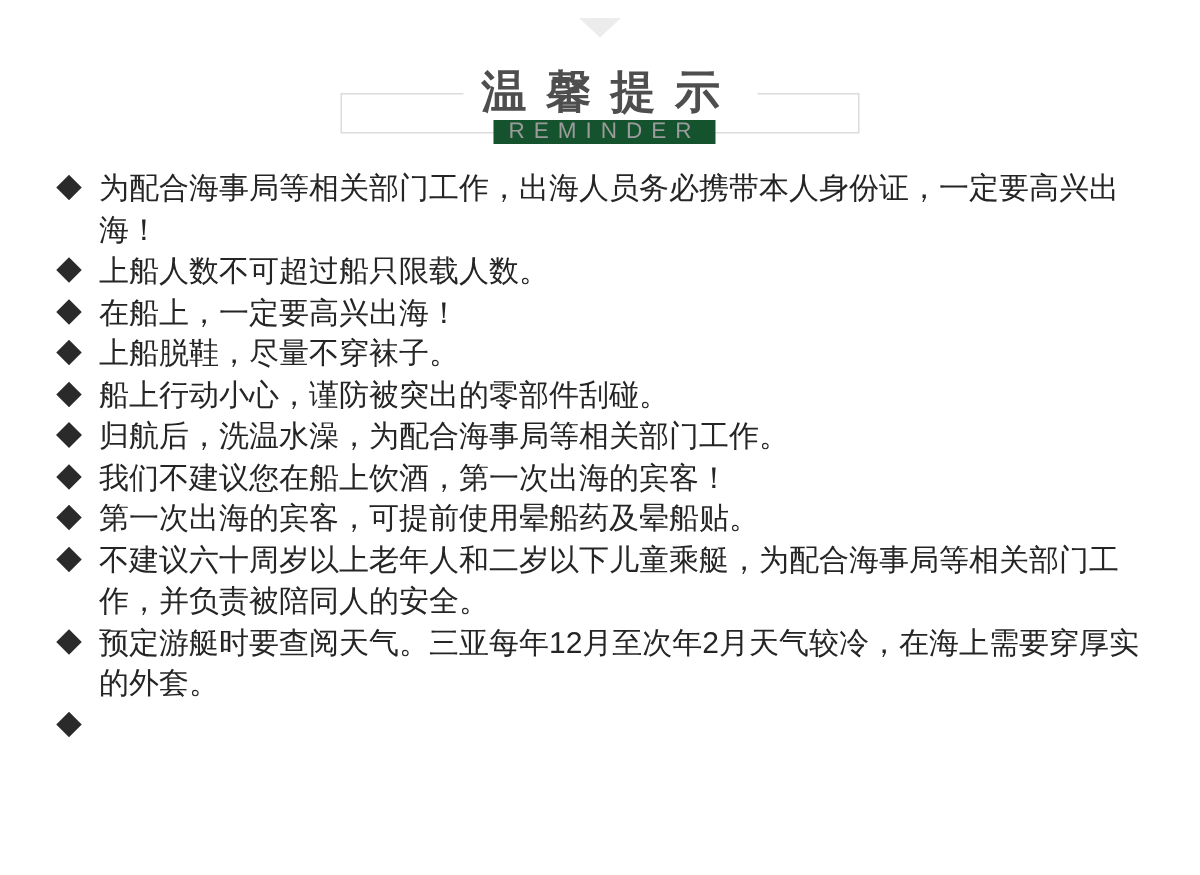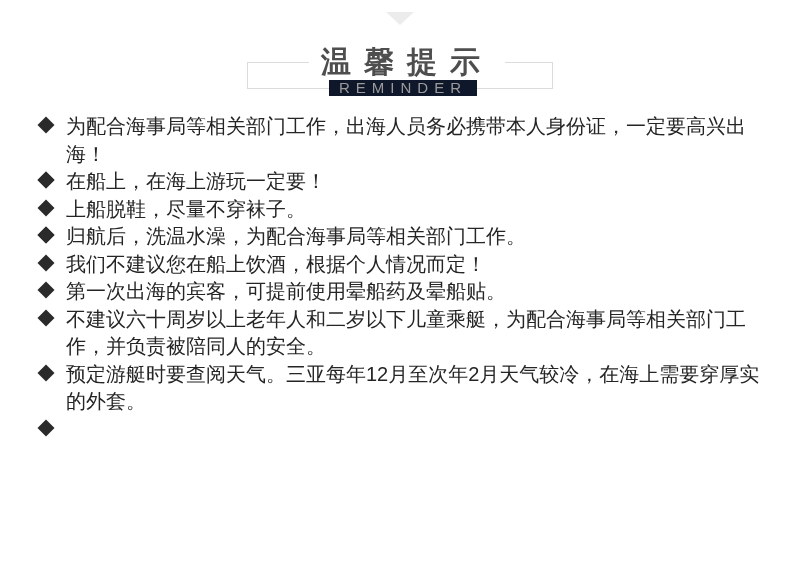--- a/index.html
+++ b/index.html
@@ -20,21 +20,21 @@
     width: 0;
     height: 0;
     border-left: 14px solid transparent;
     border-right: 14px solid transparent;
     border-top: 13px solid #ececec;
     margin: 12px auto 0 auto;
   }
   
   .header-frame {
     position: relative;
-    width: 306px;
+    width: 346px;
     height: 27px;
     margin: 37px auto 0 auto;
     border: 1px solid #dcdcdc;
     box-sizing: border-box;
   }
   .main-title {
     position: absolute;
     left: calc(50% + 7px);
     transform: translateX(-50%);
     top: -17px;
@@ -45,21 +45,21 @@
     font-weight: bold;
     color: #4e4e4e;
     letter-spacing: 13px;
     white-space: nowrap;
   }
   .sub-title {
     position: absolute;
     left: calc(50% + 3px);
     transform: translateX(-50%);
     bottom: -8px;
-    background: #0f172a;
+    background: #14532d;
     padding: 0 10px;
     font-size: 15px;
     line-height: 16px;
     color: #9b9b9b;
     letter-spacing: 6px;
     white-space: nowrap;
   }
   
   .tips {
     list-style: none;
@@ -97,46 +97,51 @@
   </div>
 
   <ul class="tips">
     <li class="tip">
       <span class="diamond"></span>
       <span class="tip-text">为配合海事局等相关部门工作，出海人员务必携带本人身份证，一定要高兴出海！</span>
     </li>
 
     <li class="tip">
       <span class="diamond"></span>
+      <span class="tip-text">上船人数不可超过船只限载人数。</span>
     </li>
 
     <li class="tip">
       <span class="diamond"></span>
-      <span class="tip-text">在船上，在海上游玩一定要！</span>
+      <span class="tip-text">在船上，一定要高兴出海！</span>
     </li>
 
     <li class="tip">
       <span class="diamond"></span>
       <span class="tip-text">上船脱鞋，尽量不穿袜子。</span>
     </li>
 
+    <li class="tip">
+      <span class="diamond"></span>
+      <span class="tip-text">船上行动小心，谨防被突出的零部件刮碰。</span>
+    </li>
 
     <li class="tip">
       <span class="diamond"></span>
     </li>
 
     <li class="tip">
       <span class="diamond"></span>
       <span class="tip-text">归航后，洗温水澡，为配合海事局等相关部门工作。</span>
     </li>
 
 
     <li class="tip">
       <span class="diamond"></span>
-      <span class="tip-text">我们不建议您在船上饮酒，根据个人情况而定！</span>
+      <span class="tip-text">我们不建议您在船上饮酒，第一次出海的宾客！</span>
     </li>
 
     <li class="tip">
       <span class="diamond"></span>
       <span class="tip-text">第一次出海的宾客，可提前使用晕船药及晕船贴。</span>
     </li>
 
     <li class="tip">
       <span class="diamond"></span>
       <span class="tip-text">不建议六十周岁以上老年人和二岁以下儿童乘艇，为配合海事局等相关部门工作，并负责被陪同人的安全。</span>

